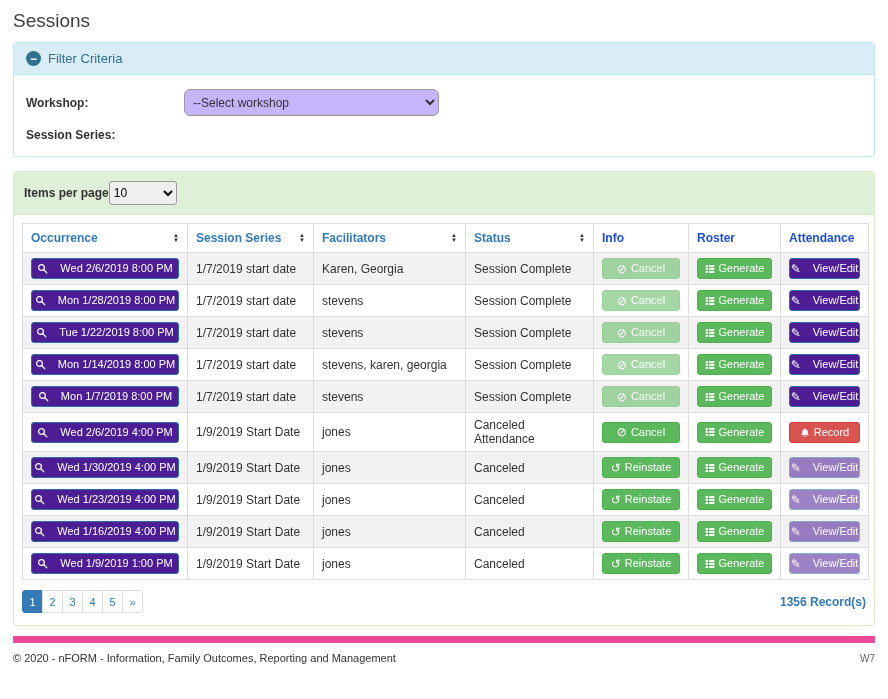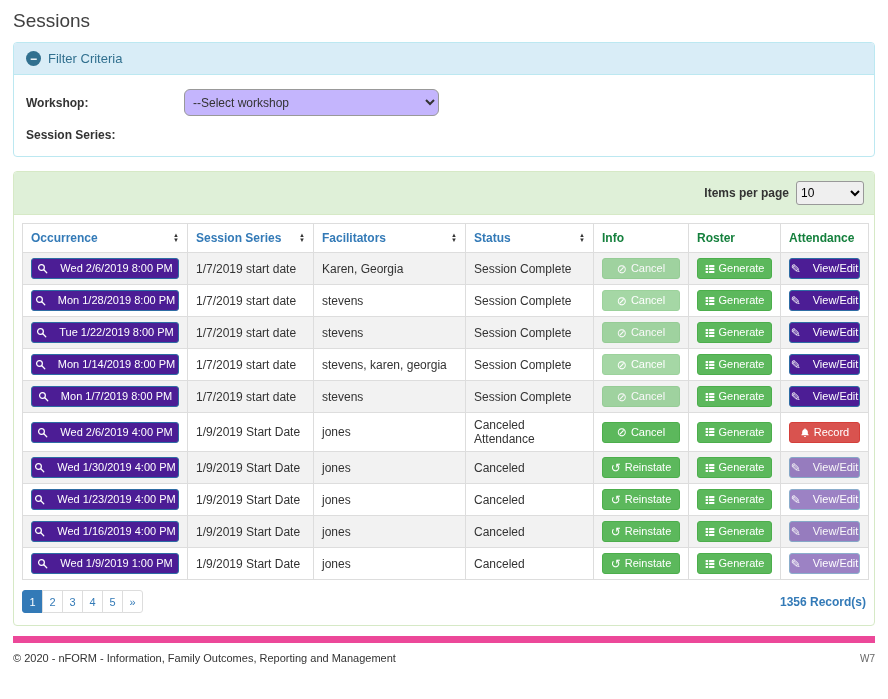--- a/index.html
+++ b/index.html
@@ -20,28 +20,28 @@
   .filter-body { padding: 14px 12px 14px 12px; }
   .filter-grid { display: grid; grid-template-columns: 1fr 1fr; row-gap: 12px; }
   .filter-field { display: flex; align-items: center; }
   .filter-field .flabel { width: 158px; text-align: left; font-weight: bold; font-size: 12px; padding-right: 12px; color: #333; }
   .filter-field.right .flabel { width: 150px; }
   .filter-field select { width: 255px; height: 27px; font-size: 12px; border: 1px solid #999;
     border-radius: 6px; background: #c4b5fd; color: #333; padding: 2px 4px; font-family: inherit; }
 
   .panel-success { border-color: #d6e9c6; }
   .panel-success .panel-heading { background: #dff0d8; border-bottom: 1px solid #d6e9c6; border-radius: 3px 3px 0 0;
-    padding: 9px 10px; display: flex; justify-content: flex-end; align-items: center; gap: 7px; }
+    padding: 9px 10px; display: flex; align-items: center; }
   .items-label { font-size: 12px; font-weight: bold; color: #333; }
   .items-select { width: 68px; height: 24px; font-size: 12px; border: 1px solid #999; border-radius: 3px; font-family: inherit; }
 
   .table-wrap { padding: 8px 8px 0 8px; }
   table.sessions { width: 100%; border-collapse: collapse; table-layout: fixed; font-size: 12px; }
   table.sessions th, table.sessions td { border: 1px solid #ddd; padding: 5px 8px; text-align: left; vertical-align: middle; overflow: hidden; }
-  table.sessions thead th { font-weight: bold; color: #15803d; background: #fff; padding: 7px 8px; }
+  table.sessions thead th { font-weight: bold; color: #1d4ed8; background: #fff; padding: 7px 8px; }
   table.sessions thead th.sortable { color: #337ab7; cursor: pointer; }
   .th-flex { display: flex; justify-content: space-between; align-items: center; }
   .sort-icon { display: inline-flex; flex-direction: column; align-items: center; color: #333; margin-left: 4px; }
   .sort-icon .tri { font-size: 6px; line-height: 5px; }
   tr.striped td { background: #f2f2f2; }
 
   
   .btn { display: inline-flex; align-items: center; justify-content: center; gap: 4px; border: 1px solid transparent;
     border-radius: 3px; font-size: 11px; color: #fff; padding: 2px 6px; height: 21px; cursor: pointer;
     font-family: inherit; white-space: nowrap; line-height: 1; }

